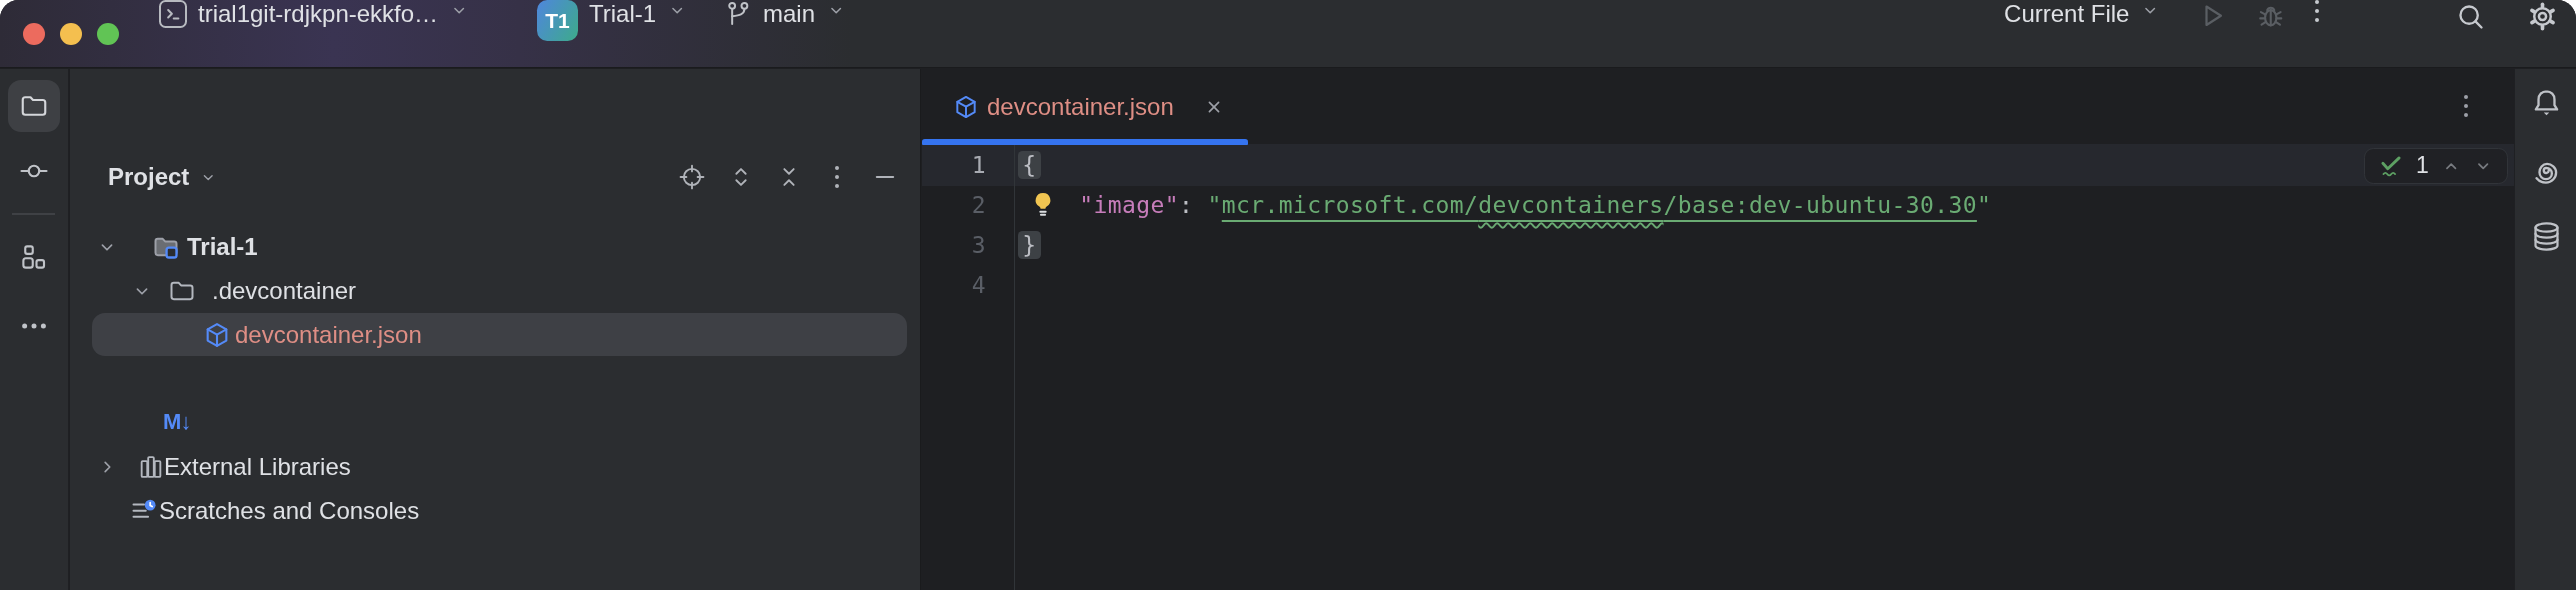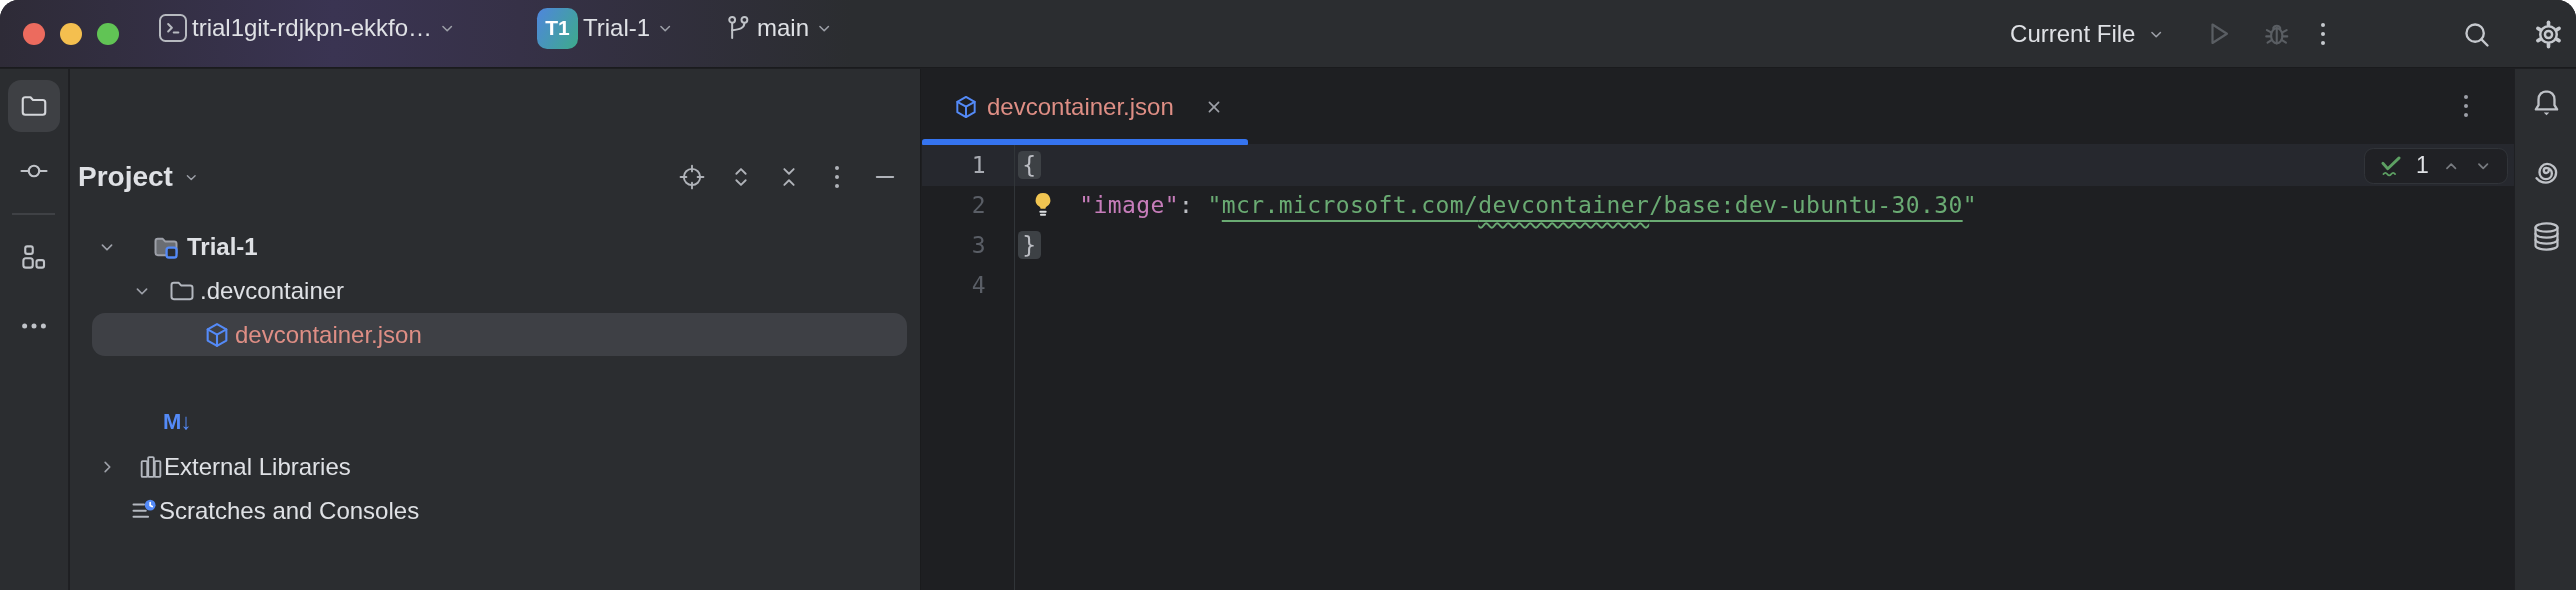--- a/index.html
+++ b/index.html
@@ -9,44 +9,44 @@
 
   
   svg.ic { fill:none; stroke:currentColor; stroke-width:1.8; stroke-linecap:round; stroke-linejoin:round; display:block; }
 
   
   .titlebar { position:absolute; left:0; top:0; width:100%; height:68px;
     background:linear-gradient(90deg,#2e2b37 0px,#3a3452 333px,#363147 519px,#2b2d30 852px,#2b2d30 100%);
     border-bottom:1.9px solid #1a1b1d; }
   .lights { position:absolute; left:23px; top:0; height:68px; display:flex; align-items:center; gap:15px; }
   .light { width:22px; height:22px; border-radius:50%; }
-  .tl-group { position:absolute; top:0; height:56px; display:flex; align-items:center; gap:5px; color:#dfe1e5; font-size:24px; }
+  .tl-group { position:absolute; top:0; height:56px; display:flex; align-items:flex-start; gap:11px; color:#dfe1e5; font-size:24px; }
   .term-icon { width:28px; height:28px; border:2.3px solid #b7bac0; border-radius:6.5px; color:#b7bac0;
                display:flex; align-items:center; justify-content:center; }
   .chev { color:#9da0a8; }
   .task-badge { width:41px; height:41px; border-radius:10.2px; background:linear-gradient(120deg,#4f86dd,#3dab8a);
                 color:#ffffff; font-weight:700; font-size:21px; display:flex; align-items:center; justify-content:center; }
-  .tl-right { position:absolute; right:11px; top:0; height:68px; display:flex; align-items:center; color:#dfe1e5; font-size:24px; }
+  .tl-right { position:absolute; right:17px; top:0; height:68px; display:flex; align-items:flex-start; color:#dfe1e5; font-size:24px; }
   .dim-ic { color:#5a5e63; }
   .bright-ic { color:#c6c9ce; }
   .dots-v { display:flex; flex-direction:column; gap:4.6px; align-items:center; }
   .dots-v i { width:4.2px; height:4.2px; border-radius:50%; background:currentColor; display:block; }
 
   
   .main { position:absolute; top:69px; left:0; right:0; bottom:0; }
   .stripe-left { position:absolute; left:0; top:0; width:69px; height:100%; background:#2b2d30; border-right:0.9px solid #1f2023; color:#c0c3c8; }
   .stripe-sel { position:absolute; left:8.3px; top:11px; width:52px; height:52px; border-radius:13px; background:#3e4044;
                 display:flex; align-items:center; justify-content:center; color:#d4d6da; }
   .stripe-btn { position:absolute; left:18.5px; width:31.5px; height:31.5px; display:flex; align-items:center; justify-content:center; }
   .stripe-div { position:absolute; left:12px; top:144px; width:43px; height:1.9px; background:#3f4145; }
 
   .project-panel { position:absolute; left:70px; top:0; width:851px; height:100%; background:#2b2d30; border-right:0.9px solid #1a1b1d;
                    color:#dfe1e5; }
   .panel-header { position:absolute; left:0; top:92px; width:100%; height:31.5px; display:flex; align-items:center; }
-  .panel-title { font-size:28px; font-weight:700; margin-left:8px; }
+  .panel-title { font-size:24px; font-weight:700; margin-left:38px; }
   .ph-ic { position:absolute; top:1.9px; width:28px; height:28px; color:#b0b3b9; display:flex; align-items:center; justify-content:center; }
 
   .tree-row { position:absolute; left:0; width:100%; height:43px; display:flex; align-items:center; font-size:24px; }
   .row-sel-bg { position:absolute; left:22px; top:0; width:815px; height:43px; background:#3e4045; border-radius:13px; }
   .tr-el { position:absolute; display:flex; align-items:center; justify-content:center; height:43px; }
   .tree-ic { color:#b4b8bf; }
   .blue-ic { color:#548af7; }
   .md-ic { color:#548af7; font-weight:700; font-size:22px; letter-spacing:-0.9px; }
   .fname-red { color:#de8e85; }
   .bold { font-weight:700; }
@@ -287,21 +287,21 @@
         <span class="tr-el chev" style="left:57px;width:30px">
           <svg class="ic" width="22" height="22" viewBox="0 0 24 24">
               <polyline points="7,10 12,15 17,10"></polyline>
             </svg>
         </span>
         <span class="tr-el tree-ic" style="left:96px;width:31.5px">
           <svg class="ic" width="28" height="28" viewBox="0 0 24 24" style="stroke-width:1.7">
             <path d="M3 7c0-1.1.9-2 2-2h4.2l2 2.2H19c1.1 0 2 .9 2 2V17c0 1.1-.9 2-2 2H5c-1.1 0-2-.9-2-2V7z"></path>
           </svg>
         </span>
-        <span class="tr-el" style="left:130px">.devcontainer</span>
+        <span class="tr-el" style="left:142px">.devcontainer</span>
       </div>
 
       <div class="tree-row" style="top:244px">
         <span class="row-sel-bg"></span>
         <span class="tr-el blue-ic" style="left:131px;width:31.5px">
           <svg class="ic" width="28" height="28" viewBox="0 0 24 24" style="stroke-width:1.8">
             <path d="M12 2.7 20 7.2 V16.8 L12 21.3 4 16.8 V7.2 Z"></path>
               <path d="M4 7.2 12 11.7 20 7.2"></path>
               <line x1="12" y1="11.7" x2="12" y2="21.3"></line>
           </svg>
@@ -374,21 +374,21 @@
         <div class="caret-line"></div>
         <div class="gutter-line"></div>
 
         <div class="crow">
           <span class="ln ln-active">1</span>
           <span class="lc"><span class="seg-plain brace-hl">{</span></span>
         </div>
 
         <div class="crow">
           <span class="ln">2</span>
-          <span class="lc"><span class="seg-plain">    </span><span class="seg-key">"image"</span><span class="seg-plain">: </span><span class="seg-str">"</span><span class="seg-link"><span>mcr.microsoft.com/</span><span class="seg-typo">devcontainer</span><span>/base:dev-ubuntu-30.30</span></span><span class="seg-str">"</span></span>
+          <span class="lc"><span class="seg-plain">    </span><span class="seg-key">"image"</span><span class="seg-plain">: </span><span class="seg-str">"</span><span class="seg-link"><span>mcr.microsoft.com/</span><span class="seg-typo">devcontainers</span><span>/base:dev-ubuntu-30.30</span></span><span class="seg-str">"</span></span>
         </div>
 
         <div class="crow">
           <span class="ln">3</span>
           <span class="lc"><span class="seg-plain brace-hl">}</span></span>
         </div>
 
         <div class="crow">
           <span class="ln">4</span>
           <span class="lc"></span>

